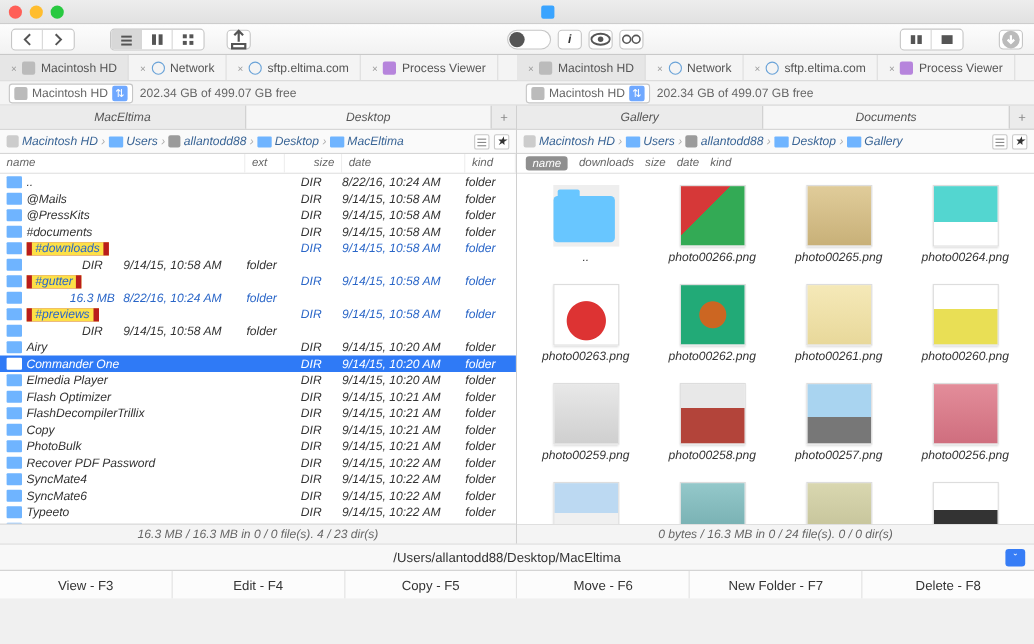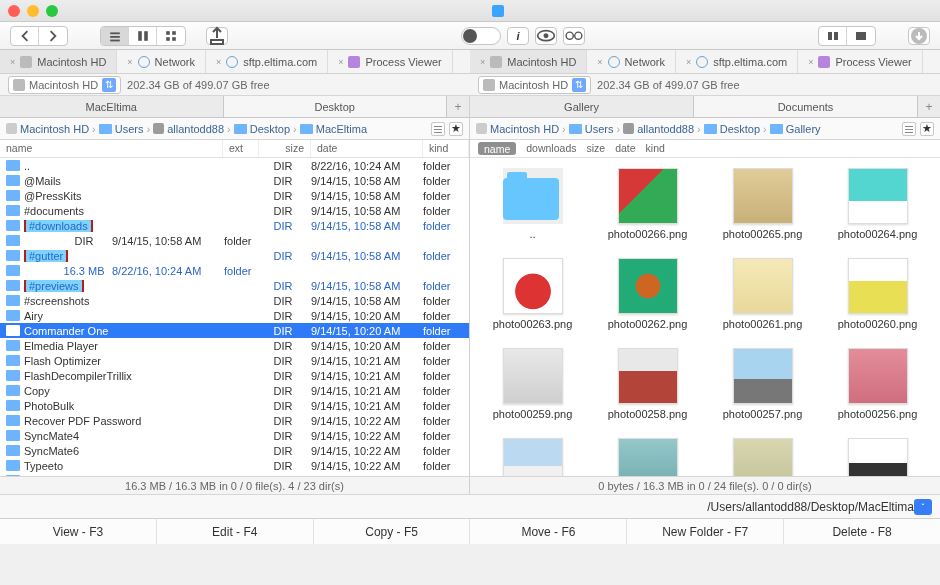--- a/index.html
+++ b/index.html
@@ -67,21 +67,21 @@
 
 .listbody{ flex:1; overflow:auto; background:#fff;}
 .frow{ height:15px; display:flex; align-items:center; font-size:11px; padding-left:6px;}
 .frow .fico{width:14px;height:11px;background:#6fb4ff;border-radius:1px;margin-right:4px;flex-shrink:0;}
 .frow .fn{flex:1; white-space:nowrap; overflow:hidden;}
 .frow .fext{width:36px;}
 .frow .fsz{width:52px;text-align:center;padding-right:4px;}
 .frow .fdt{width:112px;}
 .frow .fkd{width:46px;}
 .frow.tag{color:#2a66c8;}
-.frow.tag .fhl{background:#7dd3fc;border:2px solid #b91c1c;border-radius:3px;padding:0 3px;}
+.frow.tag .fhl{background:#fde047;border:5px solid #b91c1c;border-radius:3px;padding:0 3px;}
 .frow.sel{background:#2f7af6;color:#fff;}
 .frow.sel .fico{background:#fff;}
 
 
 .iconcols{ height:18px; display:flex; background:#fff; border-bottom:1px solid #e0e0e0; font-size:10.5px; color:#666; gap:10px; padding:2px 8px;}
 .iconcols .pill2{background:#8f8f8f;color:#fff;border-radius:3px;padding:1px 6px;}
 .gridbody{flex:1; background:#fff; overflow:auto; padding:10px 8px;}
 .gridwrap{ display:grid; grid-template-columns:repeat(4,1fr); gap:18px 6px; }
 .gitem{ display:flex; flex-direction:column; align-items:center; gap:4px; }
 .thumb{ width:60px;height:56px; border:1px solid #ddd; box-shadow:0 1px 2px rgba(0,0,0,.15); background:#eee; position:relative; overflow:hidden;}
@@ -104,21 +104,21 @@
 .p10{background:linear-gradient(#e38d9a,#cf6e7e);}
 .p11{background:linear-gradient(#bcd9f2 50%,#f0f0f0 50%);}
 .p12{background:linear-gradient(#94c8ca,#6fa9ab);}
 .p13{background:linear-gradient(#d9d7b0,#c1bf95);}
 .p14{background:linear-gradient(#fff 45%,#333 45%);}
 
 
 .statbar{ height:18px; background:#f4f4f4; border-top:1px solid #d6d6d6; font-size:11px; color:#666; display:flex; align-items:center; justify-content:center;}
 
 .pathbar{ height:24px; background:#f8f8f8; border-top:1px solid #d6d6d6; display:flex; align-items:center; padding:0 8px; font-size:12px;}
-.pathbar .pathtxt{flex:1; text-align:right;}
+.pathbar .pathtxt{flex:1; text-align:center;}
 .pathbar .dropbtn{width:18px;height:16px;background:#377df6;border-radius:3px;display:flex;align-items:center;justify-content:center;color:#fff;font-size:9px;}
 
 .fkeys{ height:26px; display:flex; border-top:1px solid #d0d0d0; background:#fcfcfc;}
 .fkey{flex:1;display:flex;align-items:center;justify-content:center;font-size:12px;color:#333;border-right:1px solid #e2e2e2;}
 .fkey:last-child{border-right:none;}
 </style>
 </head>
 <body>
 
 <div class="titlebar">
@@ -276,21 +276,21 @@
   <div class="volrow" style="width:470px">
     <div class="volsel">
       <span class="dskico"></span>
       <span>Macintosh HD</span>
       <span class="up">⇅</span>
     </div>
     <span>202.34 GB of 499.07 GB free</span>
   </div>
 </div>
 
-<div class="dual" style="height:398px;">
+<div class="dual" style="height:398px;font-style:italic;">
 
   <div class="pane">
     <div class="tabsrow">
       <div class="ptab active">
           <span>MacEltima</span>
         </div>
       <div class="ptab">
           <span>Desktop</span>
         </div>
       <div class="ptabadd">+</div>
@@ -406,21 +406,20 @@
         <div class="frow tag">
           <span class="fico"></span>
           <span class="fn"><span class="fhl">#previews</span></span>
           <span class="fext"></span>
           <span class="fsz">DIR</span>
           <span class="fdt">9/14/15, 10:58 AM</span>
           <span class="fkd">folder</span>
         </div>
         <div class="frow">
           <span class="fico"></span>
-          <span class="fn">#screenshots</span>
           <span class="fext"></span>
           <span class="fsz">DIR</span>
           <span class="fdt">9/14/15, 10:58 AM</span>
           <span class="fkd">folder</span>
         </div>
         <div class="frow">
           <span class="fico"></span>
           <span class="fn">Airy</span>
           <span class="fext"></span>
           <span class="fsz">DIR</span>

